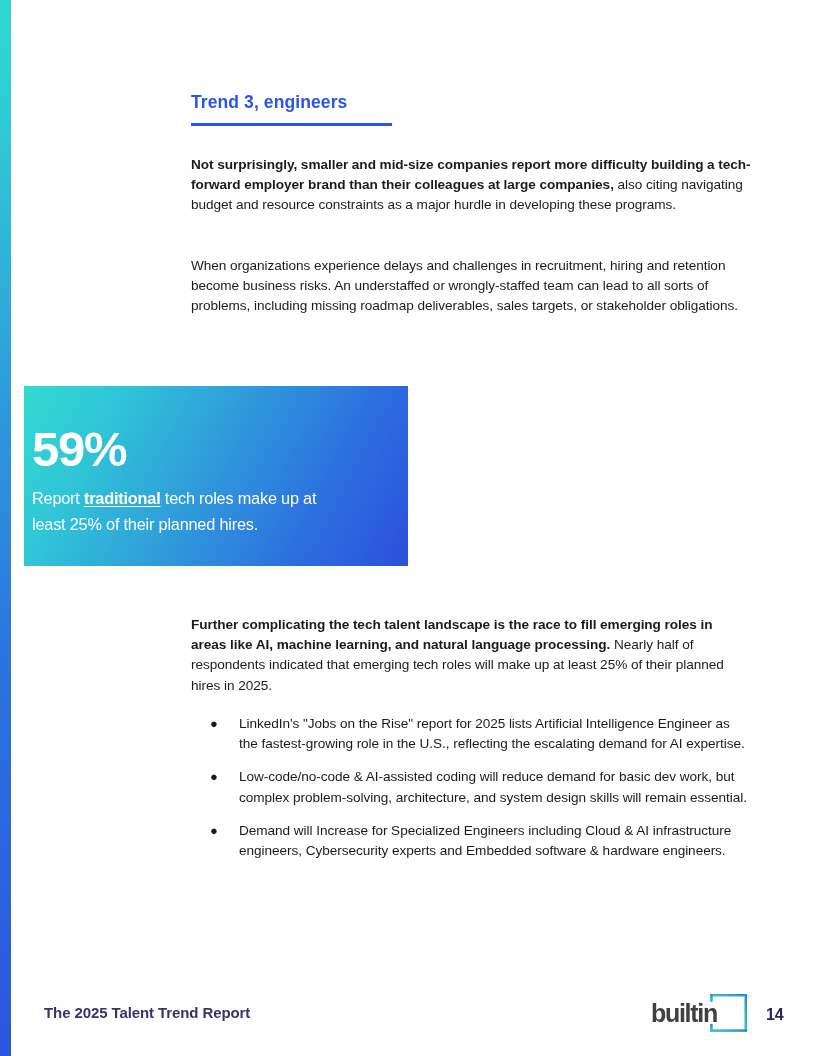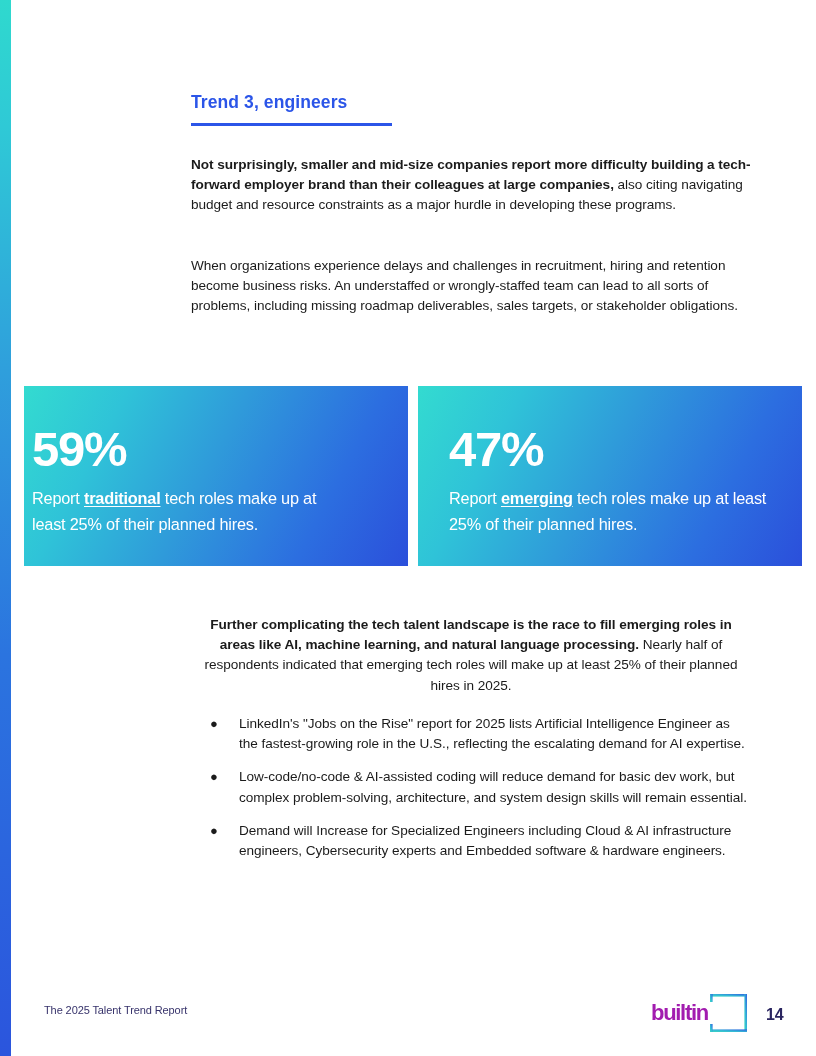--- a/index.html
+++ b/index.html
@@ -58,21 +58,21 @@
     width: 560px;
     font-size: 13.6px;
     line-height: 20.2px;
     color: #1b1b1b;
     letter-spacing: -0.05px;
   }
   .para b { font-weight: 700; }
 
   #para-1 { top: 155px; }
   #para-2 { top: 256px; }
-  #para-3 { top: 615px; text-align: center; }
+  #para-3 { top: 615px; }
 
   
   .stat-card {
     position: absolute;
     top: 386px;
     height: 180px;
     padding: 38px 0 0 31px;
     overflow: hidden;
   }
   #stat-card-1 {
@@ -132,22 +132,22 @@
     line-height: 20.2px;
     color: #1b1b1b;
     letter-spacing: -0.05px;
   }
 
   
   .footer-label {
     position: absolute;
     left: 44px;
     top: 1004px;
-    font-size: 11px;
-    font-weight: 400;
+    font-size: 15px;
+    font-weight: 700;
     color: #37336b;
     letter-spacing: -0.1px;
   }
   .footer-brand {
     position: absolute;
     left: 651px;
     top: 991px;
     width: 100px;
     height: 44px;
   }
@@ -155,23 +155,23 @@
     position: absolute;
     left: 53px;
     top: 2px;
     width: 44px;
     height: 40px;
   }
   .brand-wordmark {
     position: absolute;
     left: 0;
     top: 9px;
-    font-size: 22px;
-    font-weight: 700;
-    color: #a21caf;
+    font-size: 25px;
+    font-weight: 700;
+    color: #404040;
     letter-spacing: -1.3px;
     line-height: 26px;
     z-index: 2;
   }
   .page-number {
     position: absolute;
     left: 766px;
     top: 1006px;
     font-size: 16px;
     font-weight: 700;
@@ -193,24 +193,20 @@
 
   <p class="para" id="para-1"><b>Not surprisingly, smaller and mid-size companies report more difficulty building a tech-forward employer brand than their colleagues at large companies,</b><span> also citing navigating budget and resource constraints as a major hurdle in developing these programs.</span></p>
 
   <p class="para" id="para-2"><span>When organizations experience delays and challenges in recruitment, hiring and retention become business risks. An understaffed or wrongly-staffed team can lead to all sorts of problems, including missing roadmap deliverables, sales targets, or stakeholder obligations.</span></p>
 
   <div class="stat-card" id="stat-card-1">
     <div class="stat-value">59%</div>
     <div class="stat-label"><span>Report </span><span class="emph">traditional</span><span> tech roles make up at least 25% of their planned hires.</span></div>
   </div>
 
-  <div class="stat-card" id="stat-card-2">
-    <div class="stat-value">47%</div>
-    <div class="stat-label"><span>Report </span><span class="emph">emerging</span><span> tech roles make up at least 25% of their planned hires.</span></div>
-  </div>
 
   <p class="para" id="para-3"><b>Further complicating the tech talent landscape is the race to fill emerging roles in areas like AI, machine learning, and natural language processing.</b><span> Nearly half of respondents indicated that emerging tech roles will make up at least 25% of their planned hires in 2025.</span></p>
 
   <div class="bullets">
     <div class="bullet-row">
       <div class="bullet-dot">●</div>
       <div class="bullet-text">LinkedIn's "Jobs on the Rise" report for 2025 lists Artificial Intelligence Engineer as the fastest-growing role in the U.S., reflecting the escalating demand for AI expertise.</div>
     </div>
     <div class="bullet-row">
       <div class="bullet-dot">●</div>

